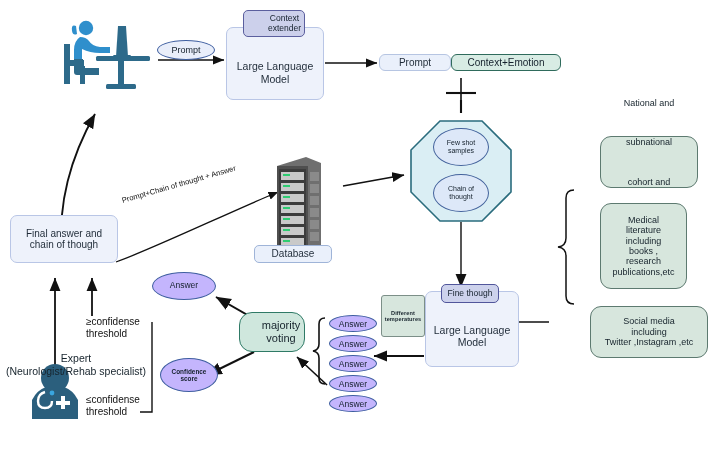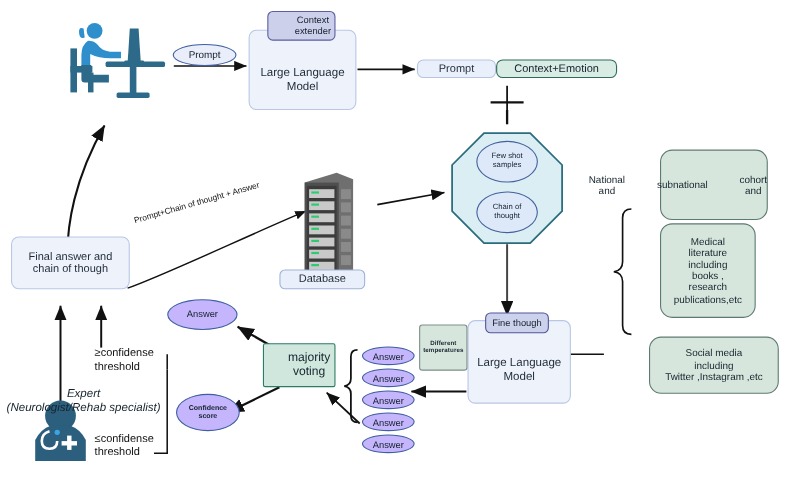--- a/index.html
+++ b/index.html
@@ -16,31 +16,31 @@
   .tag-lav{background:#cdd2ec;border:1.4px solid #51569b;border-radius:5px;
            font-size:8.5px;color:#14202c;}
   .pill-blue{background:#eaf0fb;border:1.2px solid #b6c5e2;border-radius:6px;
              font-size:10px;color:#1f2b38;}
   .pill-green{background:#d8ece4;border:1.6px solid #2f6b5c;border-radius:6px;
               font-size:10px;color:#14202c;}
   .green-box{background:#d7e6dd;border:1.3px solid #5d7a70;border-radius:11px;
              font-size:9px;color:#16232c;padding:3px 4px;}
   .green-small{background:#d7e6dd;border:1.3px solid #7c8f88;border-radius:3px;
                font-size:5.6px;color:#16232c;font-weight:bold;letter-spacing:.1px;}
-  .green-round{background:#cfe7dd;border:1.6px solid #2f7a66;border-radius:2px;
+  .green-round{background:#cfe7dd;border:1.6px solid #2f7a66;border-radius:13px;
                font-size:11px;color:#16232c;padding-left:18px;}
   .oval-blue{background:#dde8f8;border:1.3px solid #43629c;border-radius:50%;
              font-size:7px;color:#14202c;}
   .oval-ans{background:#c4b5fd;border:1.3px solid #3f5fa0;border-radius:50%;
             font-size:8.5px;color:#14202c;}
   .oval-prompt{background:#e9eefa;border:1.2px solid #3f5fa0;border-radius:50%;
                font-size:9px;color:#14202c;}
   .db-label{background:#eaf0fb;border:1.2px solid #9fb4d8;border-radius:5px;
             font-size:10px;color:#1f2b38;}
-  .plain{font-size:10.5px;color:#16232c;line-height:1.2;font-style:italic;}
+  .plain{font-size:10.5px;color:#16232c;line-height:1.2;}
   .thr{font-size:10px;color:#111;line-height:1.15;text-align:left;
        display:block;background:#fff;}
 </style>
 </head>
 <body>
 
 <svg id="canvas" viewBox="0 0 720 456">
   <defs>
     <marker id="ah" markerWidth="9" markerHeight="9" refX="7.4" refY="3.1" orient="auto" markerUnits="strokeWidth">
       <path d="M0,0 L7.6,3.1 L0,6.2 z" fill="#111"></path>
@@ -231,21 +231,21 @@
 <div class="thr" style="position:absolute;left:86px;top:394px;">
   <span>≤confidense</span><br>
   <span>threshold</span>
 </div>
 
 <div class="plain" style="position:absolute;left:0px;top:352px;width:152px;text-align:center;">
   <span>Expert</span><br>
   <span>(Neurologist/Rehab specialist)</span>
 </div>
 
-<div class="node green-box" style="left:600px;top:136px;width:98px;height:64px;flex-direction:row;gap:29px;">
+<div class="node green-box" style="left:600px;top:136px;width:98px;height:52px;flex-direction:column;gap:29px;">
     <span>National and</span>
     <span>subnational</span>
     <span>cohort and</span>
     <span>registries</span>
   </div>
 <div class="node green-box" style="left:600px;top:203px;width:87px;height:86px;flex-direction:column;">
     <span>Medical</span>
     <span>literature</span>
     <span>including</span>
     <span>books ,</span>

